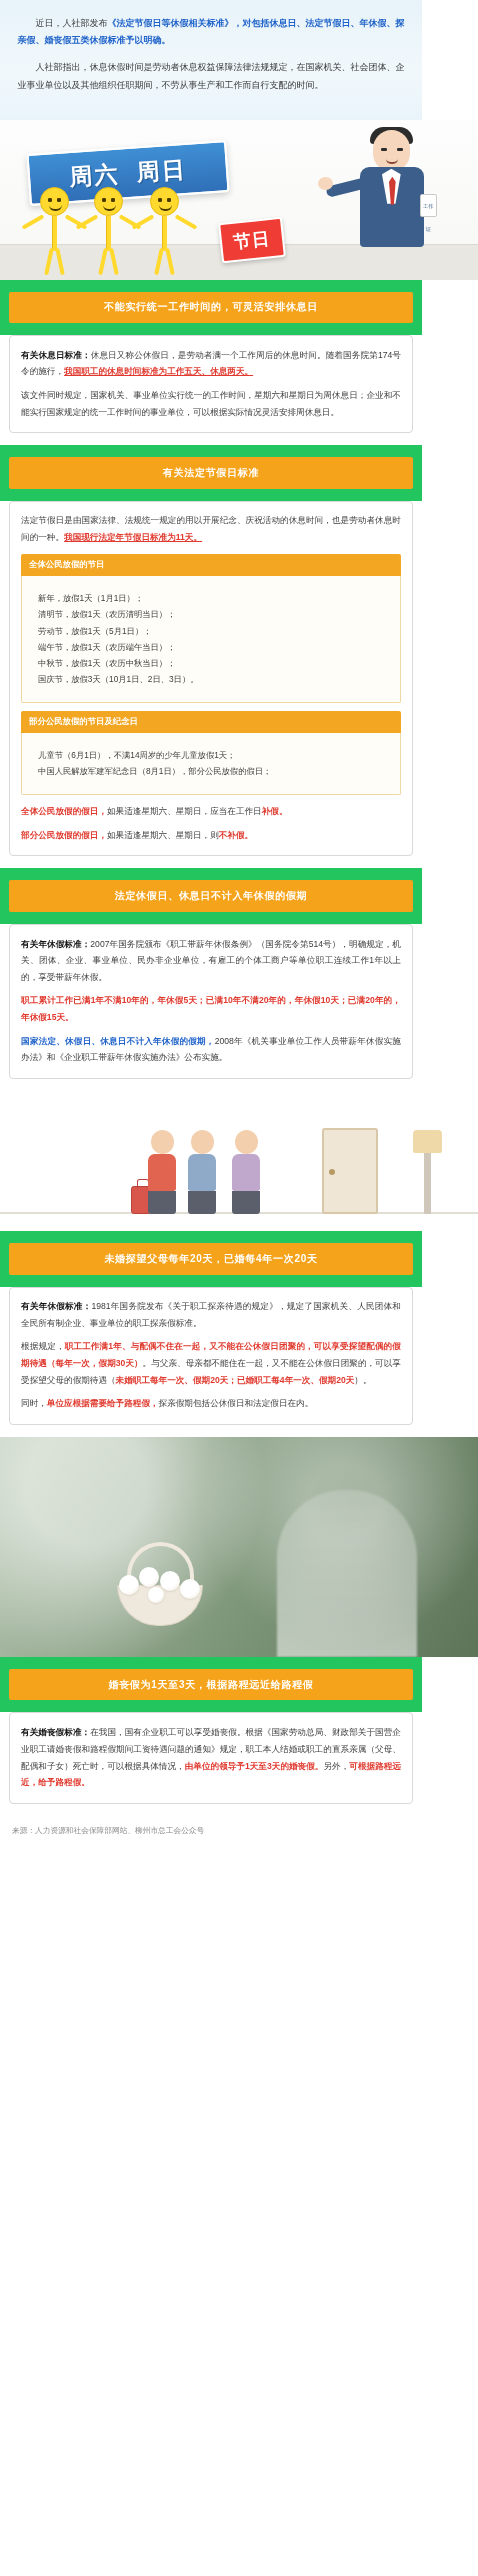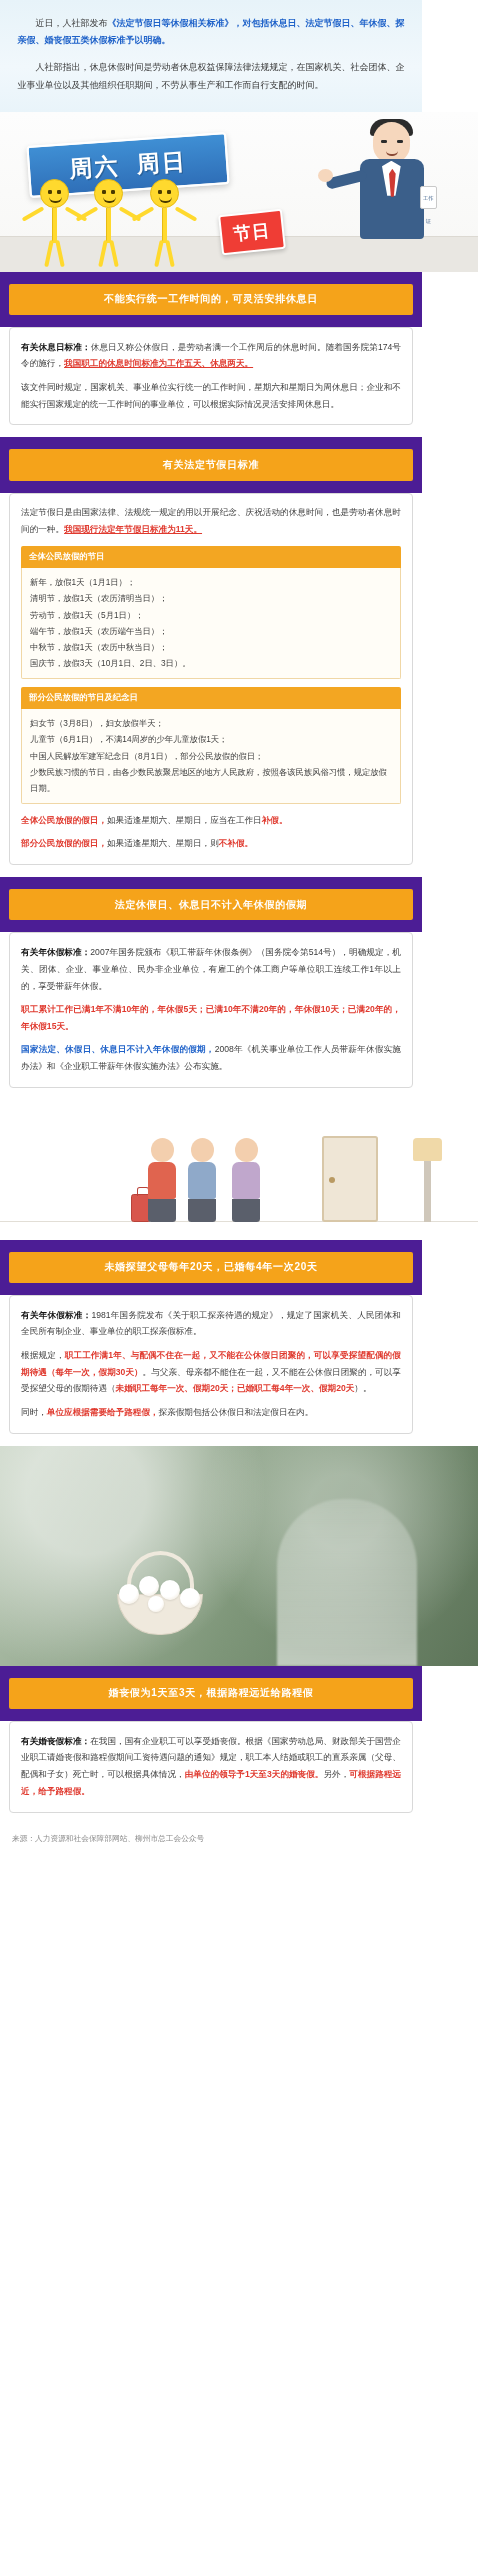--- a/index.html
+++ b/index.html
@@ -30,21 +30,21 @@
   }
   .intro .inner { position: relative; }
   .intro p {
     margin: 0 0 9.4px 0;
     font-size: 9px;
     line-height: 1.95;
     text-align: justify;
     color: #3a3a3a;
     text-indent: 2em;
   }
-  .intro p:last-child { margin-bottom: 0; }
+  .intro p:last-child { margin-bottom: 8px; }
   .bold-blue { color: #1f62c9; font-weight: bold; }
 
   
   .illus1 {
     width: 478px;
     height: 160px;
     position: relative;
     overflow: hidden;
     background: linear-gradient(180deg, #fdfdfd 0%, #f7f7f5 100%);
   }
@@ -165,21 +165,21 @@
     margin: 0 9.4px;
     background: #f5a31a;
     color: #ffffff;
     font-size: 10px;
     font-weight: bold;
     letter-spacing: 0.7px;
     text-align: center;
     padding: 8.7px 6.7px;
     border-radius: 2px;
   }
-  .bar-wrap { padding: 12px 0 12px 0; background: #4c1d95; }
+  .bar-wrap { padding: 12px 0 12px 0; background: #22c55e; }
 
   
   .sec {
     margin: 0 9.4px 12px 9.4px;
     border: 0.7px solid #d9d9d9;
     border-radius: 4px;
     padding: 10.7px 10.7px 12px 10.7px;
     background: #ffffff;
   }
   .sec p {
@@ -210,21 +210,21 @@
     border-radius: 0 0 2px 2px;
     padding: 6.7px 8px;
     background: #fffdf7;
   }
   .sublist li {
     list-style: none;
     font-size: 8.3px;
     line-height: 1.95;
     color: #3c3c3c;
   }
-  .sublist ul { margin: 0; padding: 0; }
+  .sublist ul { margin: 8px; padding: 0; }
   .note { font-size: 8.4px; line-height: 1.95; margin: 4px 0 0 0; }
   .blue-b { color: #1f62c9; font-weight: bold; }
 
   
   .illus2 {
     width: 478px; height: 140px; position: relative; overflow: hidden;
     background: #ffffff;
   }
   .illus2 .gnd { position: absolute; left: 0; right: 0; bottom: 17.4px; height: 1.3px; background: #e2ded6; }
   .illus2 .door {
@@ -402,24 +402,22 @@
           <li>中秋节，放假1天（农历中秋当日）；</li>
           <li>国庆节，放假3天（10月1日、2日、3日）。</li>
         </ul>
       </div>
     </div>
 
     <div class="subpanel">
       <div class="subhead">部分公民放假的节日及纪念日</div>
       <div class="sublist">
         <ul>
-          <li>妇女节（3月8日），妇女放假半天；</li>
           <li>儿童节（6月1日），不满14周岁的少年儿童放假1天；</li>
           <li>中国人民解放军建军纪念日（8月1日），部分公民放假的假日；</li>
-          <li>少数民族习惯的节日，由各少数民族聚居地区的地方人民政府，按照各该民族风俗习惯，规定放假日期。</li>
         </ul>
       </div>
     </div>
 
     <p class="note"><span class="hl-red">全体公民放假的假日，</span><span>如果适逢星期六、星期日，应当在工作日</span><span class="hl-red">补假。</span></p>
     <p class="note"><span class="hl-red">部分公民放假的假日，</span><span>如果适逢星期六、星期日，则</span><span class="hl-red">不补假。</span></p>
   </section>
 
   <div class="bar-wrap">
     <div class="bar">法定休假日、休息日不计入年休假的假期</div>

